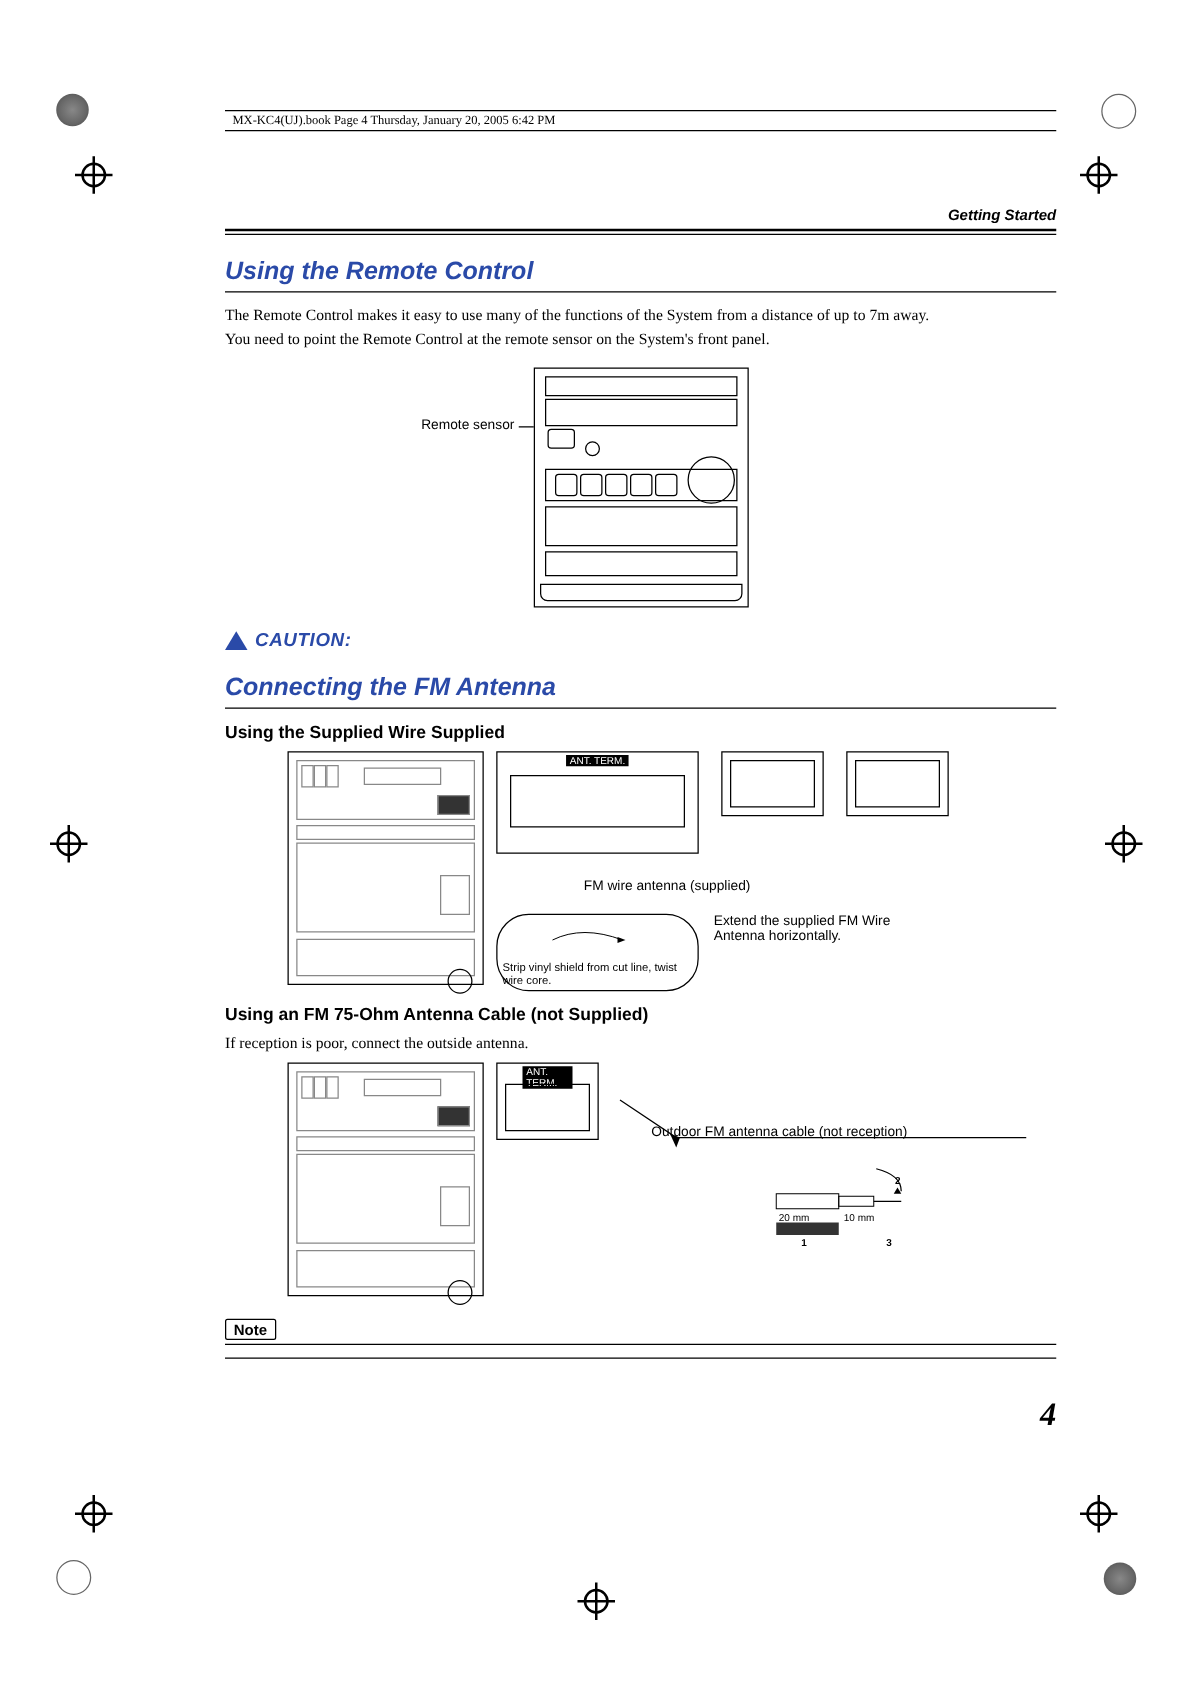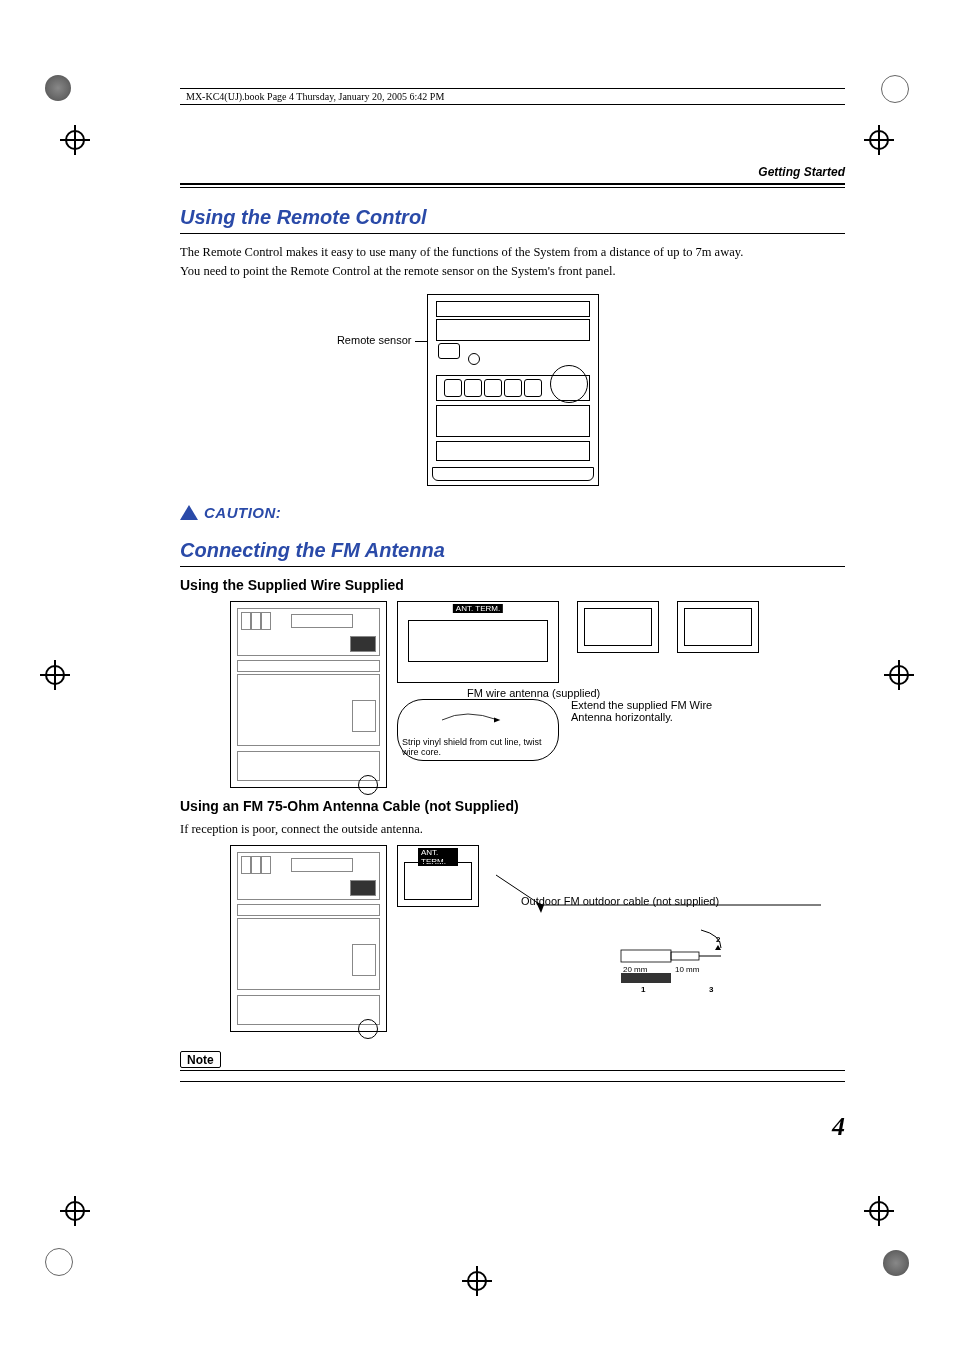--- a/index.html
+++ b/index.html
@@ -116,21 +116,21 @@
     font-size: 14px; margin: 10px 0 8px 0;
   }
 
   .diagram-row { display:flex; gap:10px; align-items:flex-start; margin-bottom:8px; position:relative;}
   .backpanel {
     width: 155px; height: 185px; border:1px solid #000; position:relative;
     background:#fff;
   }
   .backpanel .vent { position:absolute; border:0.5px solid #888; }
 
-  .detail-col { display:flex; flex-direction:column; gap:0; position:relative;}
+  .detail-col { display:flex; flex-direction:column; gap:16px; position:relative;}
   .detail-box {
     border:1px solid #000; width:160px; position:relative;
     font-family:Arial,sans-serif; font-size:9px;
   }
   .detail-box.tall { height:80px; }
   .detail-box.short { height:60px;border-radius:26px; }
   .detail-box .cap { position:absolute; bottom:2px; left:4px; right:4px; line-height:1.1;}
   .small-terminals {
     width:80px; height:50px; border:1px solid #000; position:relative;
   }
@@ -300,21 +300,21 @@
       <div class="vent" style="left:6px; bottom:6px; right:6px; height:28px;"></div>
       <div class="vent" style="right:8px; bottom:-8px; width:18px; height:18px; border-radius:50%; border-color:#000;"></div>
     </div>
     <div class="detail-col">
       <div style="display:flex; gap:12px;">
         <div class="detail-box" style="width:80px; height:60px;">
           <div class="tiny-text" style="left:50%; top:2px; transform:translateX(-50%); background:#000; color:#fff; padding:0 3px;">ANT. TERM.</div>
           <div style="position:absolute; left:6px; top:16px; right:6px; height:36px; border:0.6px solid #000;"></div>
         </div>
         <div style="position:relative; width:340px;">
-          <div class="callout" style="left:30px; top:50px;">Outdoor FM outdoor cable (not supplied)</div>
+          <div class="callout" style="left:30px; top:50px;">Outdoor FM antenna cable (not reception)</div>
           <svg viewBox="0 0 340 150" style="position:absolute; left:0; top:0; width:340px; height:150px;">
             <path d="M5 30 L 50 60 L 330 60" stroke="#000" fill="none" stroke-width="1"></path>
             <path d="M45 57 l8 3 l-3 8 z" fill="#000"></path>
 
             <rect x="130" y="105" width="50" height="12" fill="none" stroke="#000" stroke-width="0.8"></rect>
             <rect x="180" y="107" width="28" height="8" fill="none" stroke="#000" stroke-width="0.8"></rect>
             <line x1="208" y1="111" x2="230" y2="111" stroke="#000" stroke-width="1"></line>
             <rect x="130" y="128" width="50" height="10" fill="#333"></rect>
 
             <path d="M210 85 q 20 5 20 18" stroke="#000" fill="none" stroke-width="1"></path>

